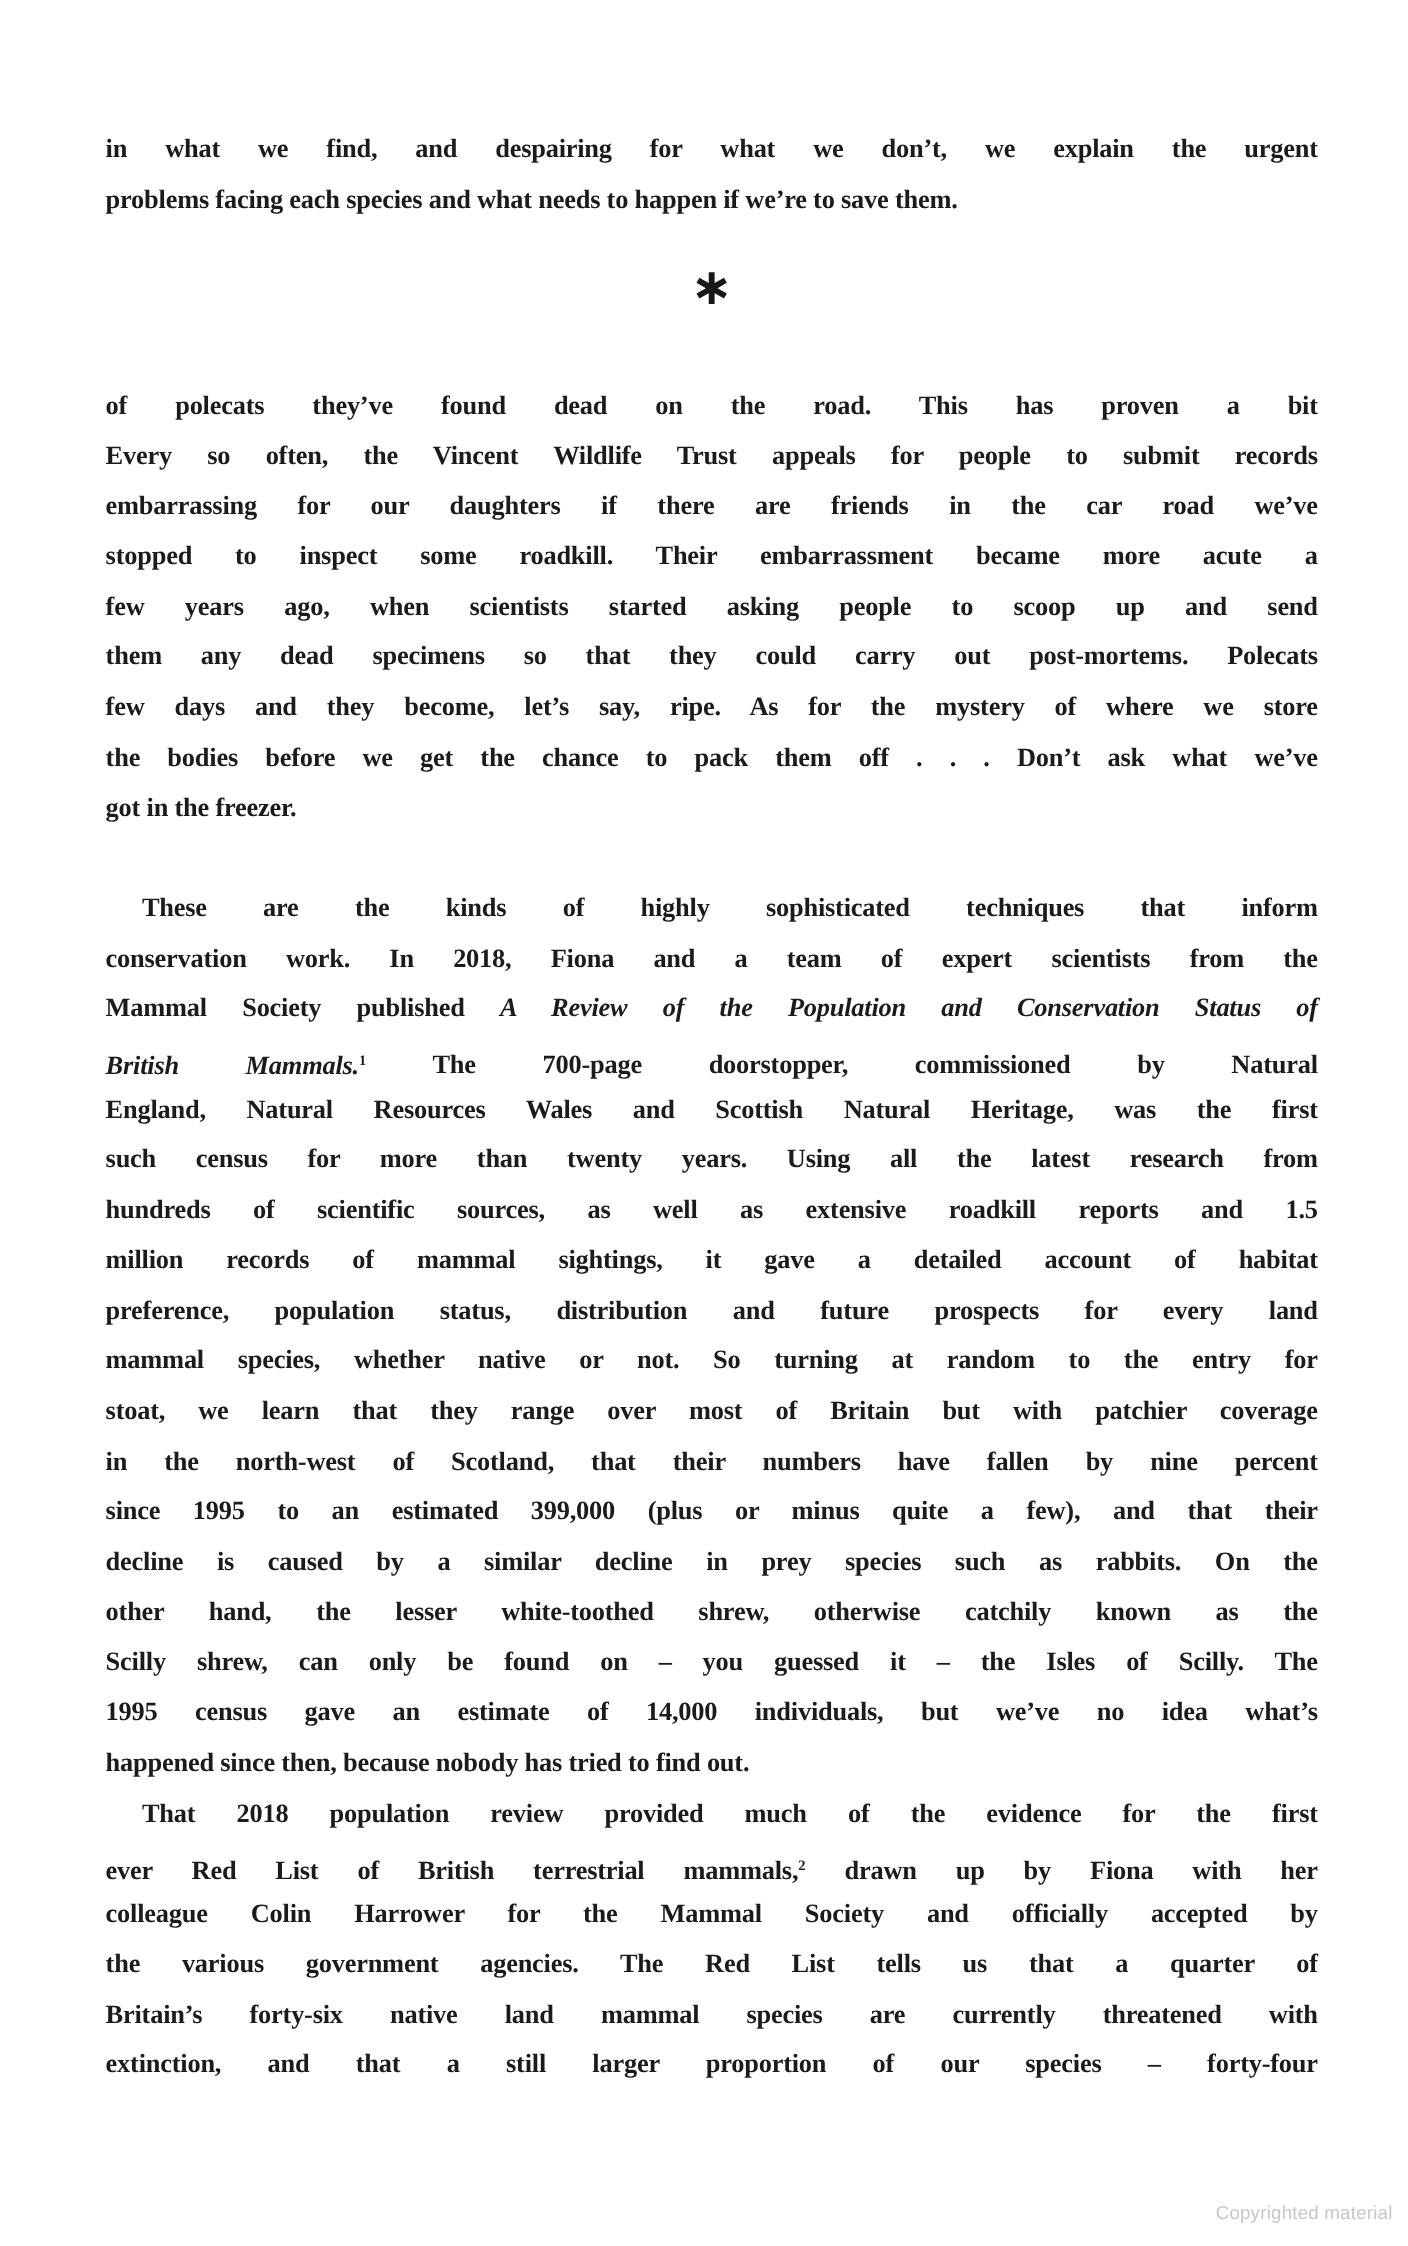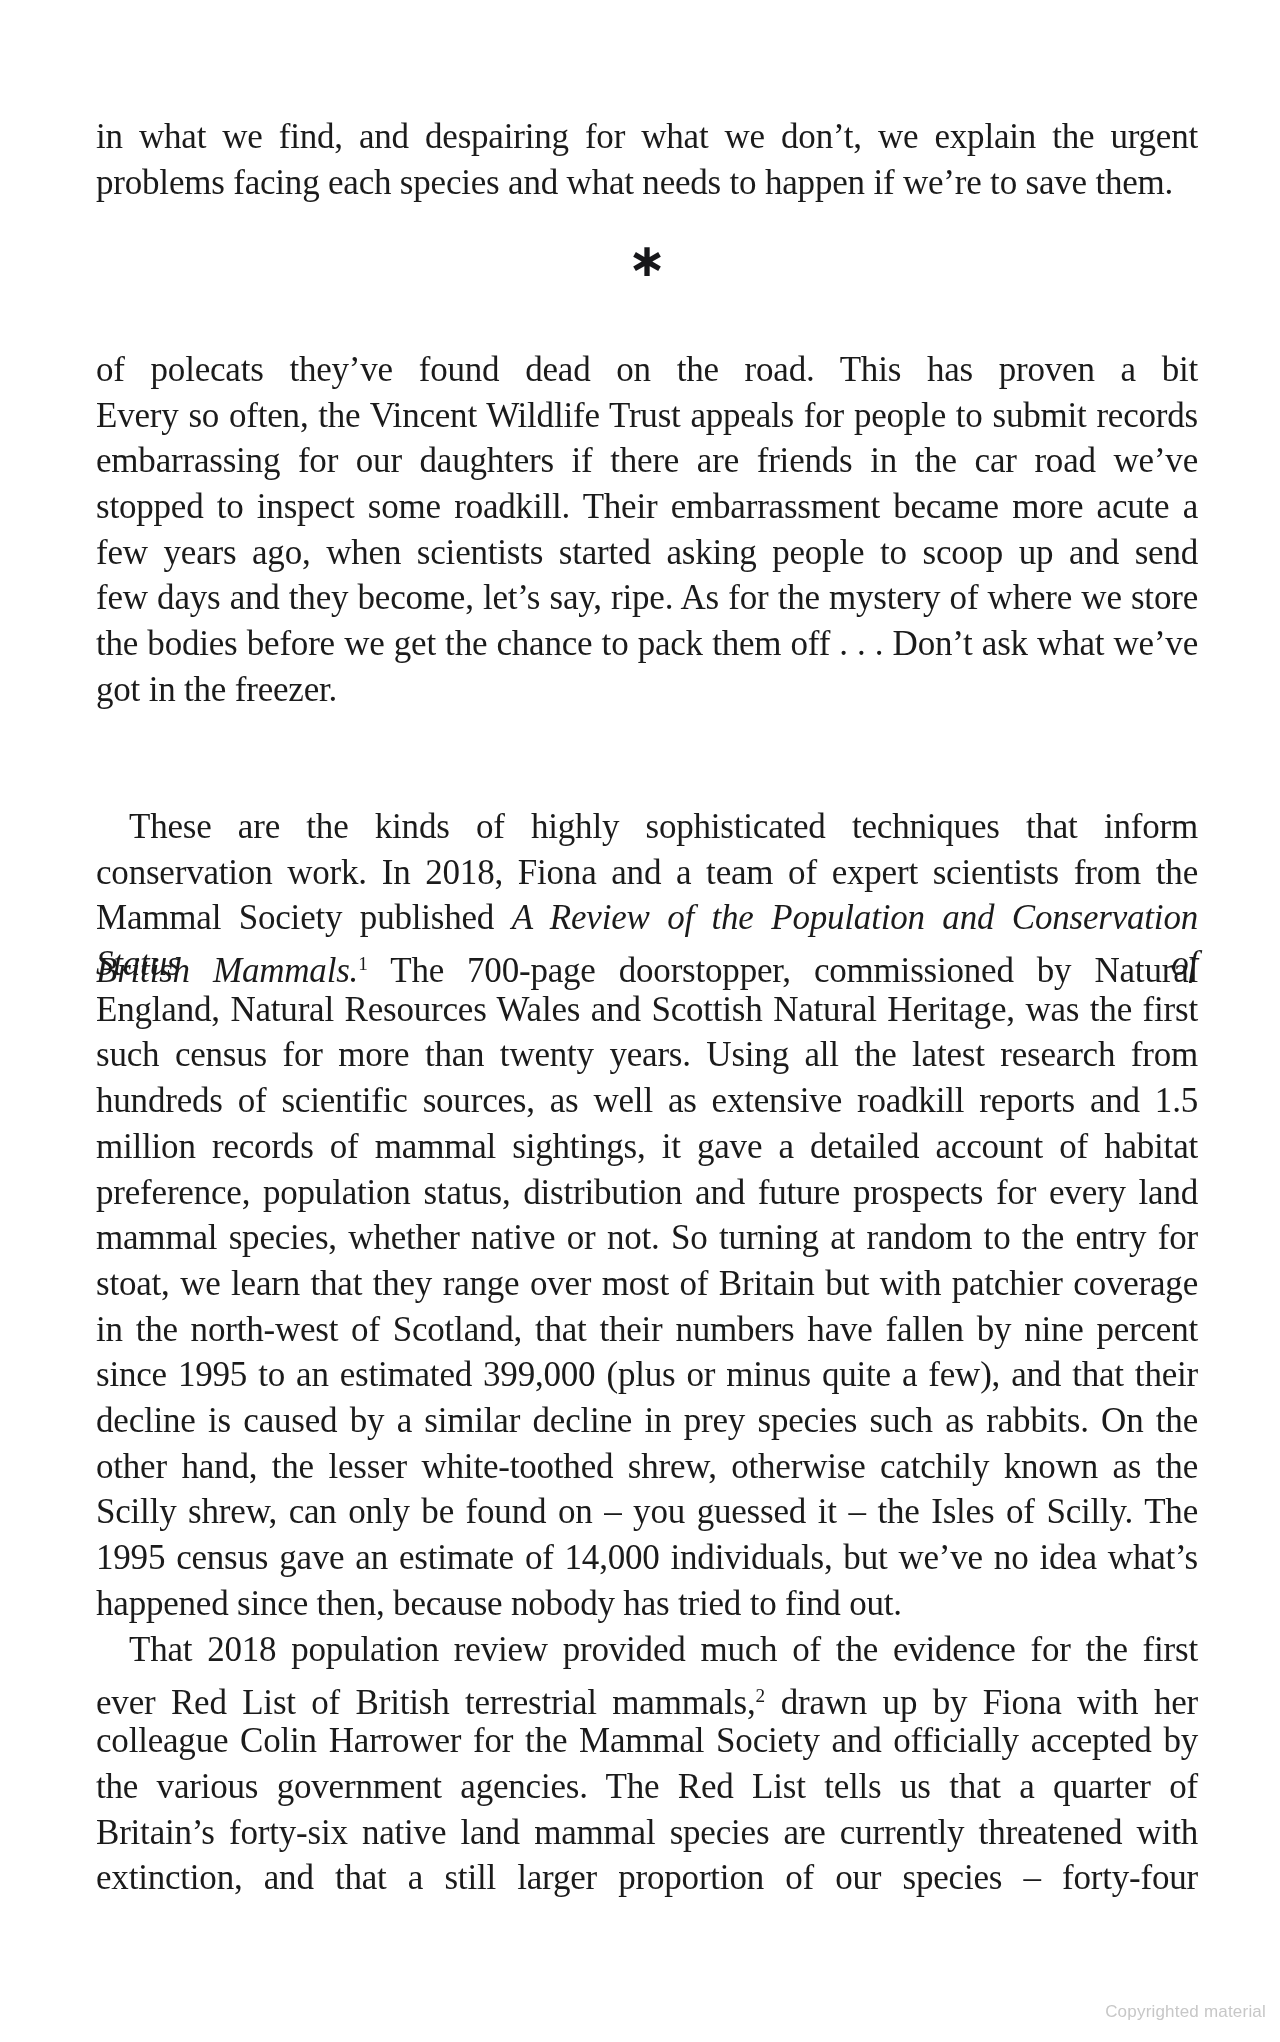--- a/index.html
+++ b/index.html
@@ -7,26 +7,27 @@
     width: 1280px; height: 2042px;
     background: #ffffff;
     position: relative;
     overflow: hidden;
     font-family: "Liberation Serif", serif;
     color: #1b1b1b;
   }
   .text-block { position: absolute; left: 96px; top: 0; width: 1102px; }
   .paragraph { position: absolute; left: 0; width: 100%; }
   .line {
-    font-size: 35px;
+    font-size: 24px;
     line-height: 45.7px;
     height: 45.7px;
     letter-spacing: -0.2px;
     text-align: justify;
     text-align-last: justify;
+    font-weight: bold;
   }
   .line.flush { text-align-last: left; }
   .line.indent { text-indent: 33px; }
   .it { font-style: italic; margin-top: 47px; }
   .sup { font-size: 0.55em; vertical-align: 0.6em; letter-spacing: 0; }
   .divider {
     position: absolute; left: 0; top: 228px; width: 100%;
     text-align: center;
     font-family: "DejaVu Sans", sans-serif;
     font-weight: bold;
@@ -50,20 +51,21 @@
 <div class="paragraph" style="top: 114px;">
       <div class="line"><span class="rg">in what we find, and despairing for what we don’t, we explain the urgent</span></div>
       <div class="line flush"><span class="rg">problems facing each species and what needs to happen if we’re to save them.</span></div>
     </div>
     <div class="paragraph" style="top: 347px;">
       <div class="line"><span class="rg">of polecats they’ve found dead on the road. This has proven a bit</span></div>
       <div class="line"><span class="rg">Every so often, the Vincent Wildlife Trust appeals for people to submit records</span></div>
       <div class="line"><span class="rg">embarrassing for our daughters if there are friends in the car road we’ve</span></div>
       <div class="line"><span class="rg">stopped to inspect some roadkill. Their embarrassment became more acute a</span></div>
       <div class="line"><span class="rg">few years ago, when scientists started asking people to scoop up and send</span></div>
+      <div class="line"><span class="rg">them any dead specimens so that they could carry out post-mortems. Polecats</span></div>
       <div class="line"><span class="rg">few days and they become, let’s say, ripe. As for the mystery of where we store</span></div>
       <div class="line"><span class="rg">the bodies before we get the chance to pack them off . . . Don’t ask what we’ve</span></div>
       <div class="line flush"><span class="rg">got in the freezer.</span></div>
     </div>
     <div class="paragraph" style="top: 804px;">
       <div class="line indent"><span class="rg">These are the kinds of highly sophisticated techniques that inform</span></div>
       <div class="line"><span class="rg">conservation work. In 2018, Fiona and a team of expert scientists from the</span></div>
       <div class="line"><span class="rg">Mammal Society published </span><span class="it">A Review of the Population and Conservation Status of</span></div>
       <div class="line"><span class="it">British Mammals.</span><span class="sup">1</span><span class="rg"> The 700-page doorstopper, commissioned by Natural</span></div>
       <div class="line"><span class="rg">England, Natural Resources Wales and Scottish Natural Heritage, was the first</span></div>

